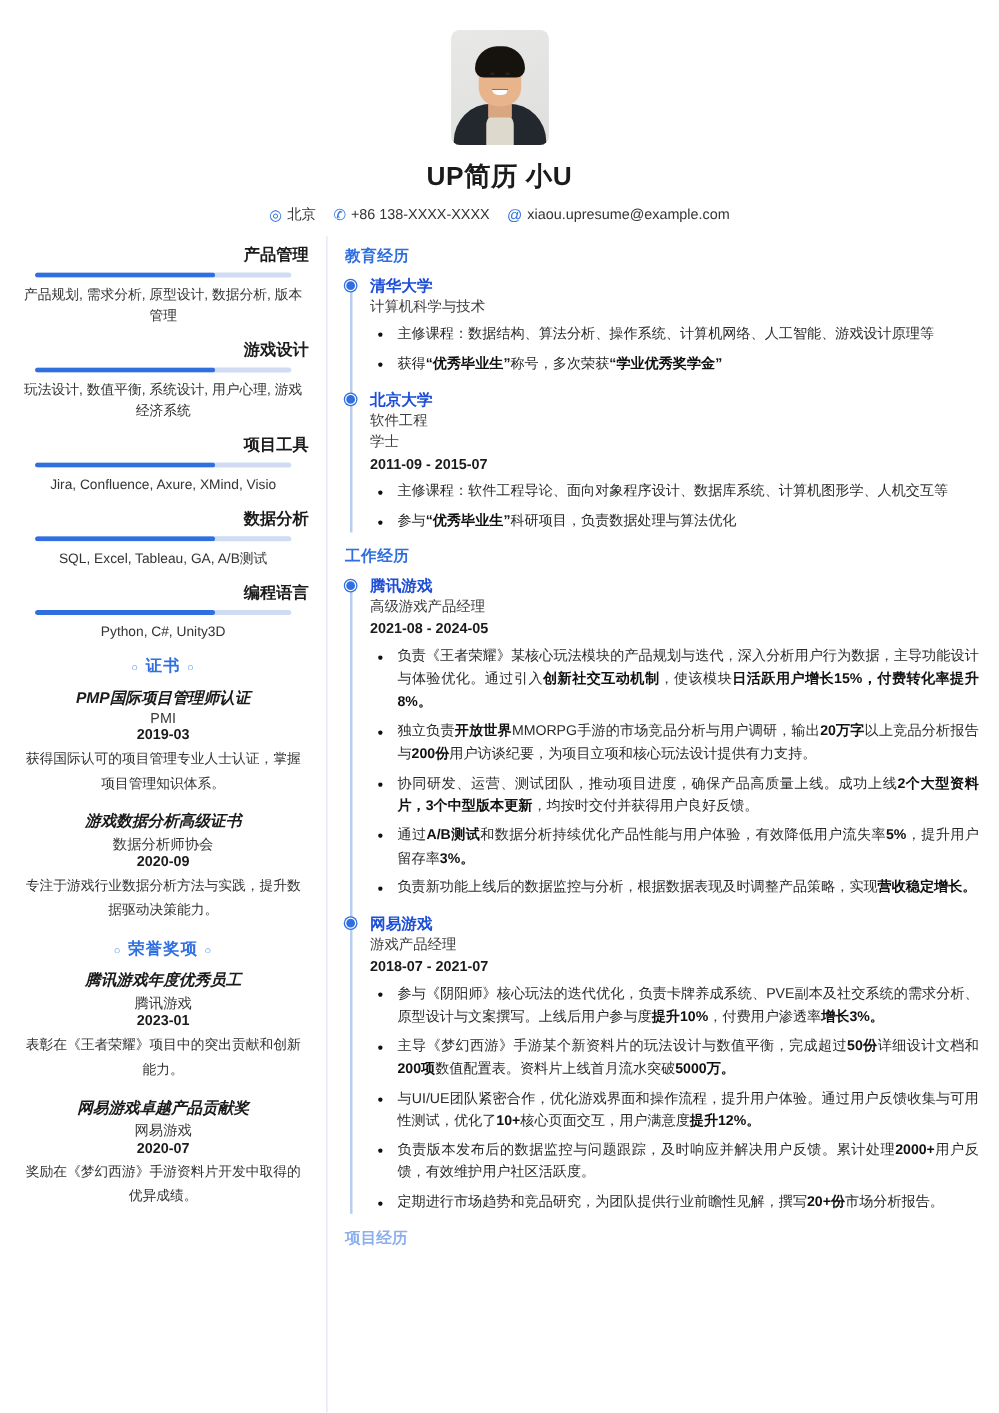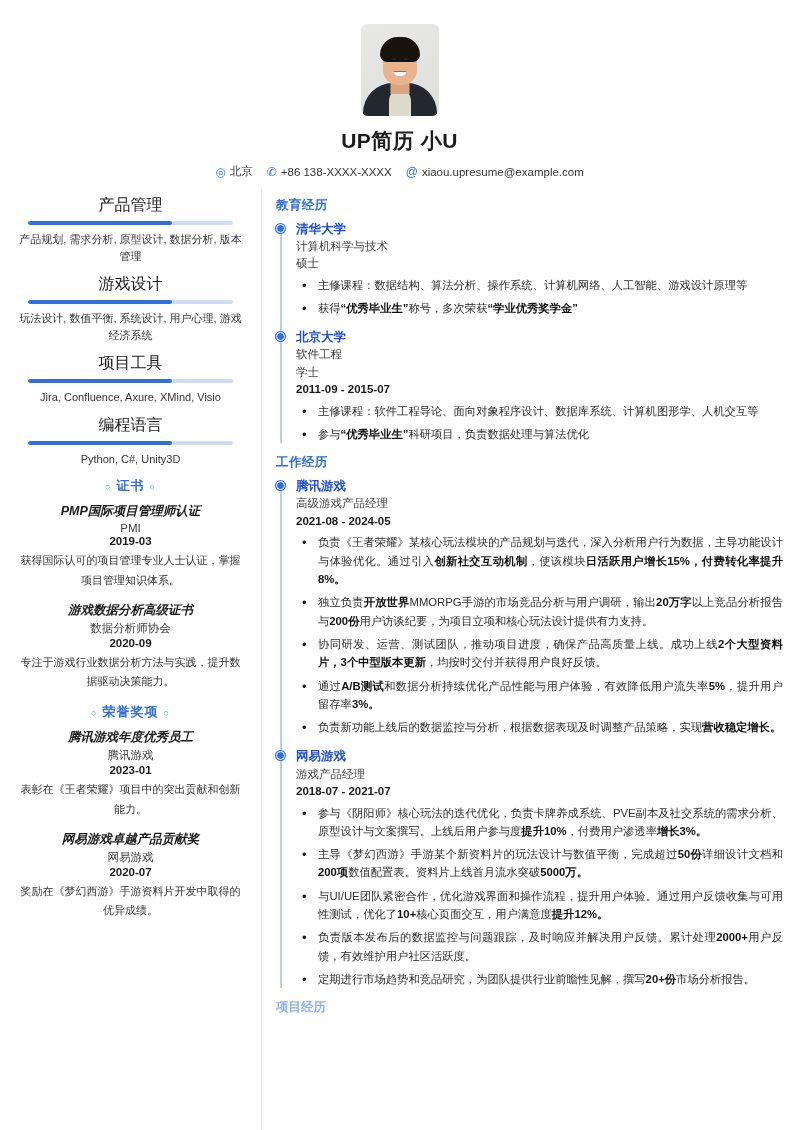--- a/index.html
+++ b/index.html
@@ -118,23 +118,23 @@
     letter-spacing: 1px;
   }
   .side-head .deco {
     font-size: 9px;
     vertical-align: middle;
     margin: 0 5px;
     color: #4f8bec;
   }
   .skill { margin-bottom: 9px; }
   .skill-name {
-    text-align: center;
-    font-size: 16px;
-    font-weight: 400;
+    text-align: right;
+    font-size: 13px;
+    font-weight: 700;
     color: #1b1b1b;
     margin-bottom: 5px;
   }
   .bar {
     height: 4px;
     background: #cfdcf4;
     border-radius: 2px;
     margin: 0 14px 6px 14px;
     overflow: hidden;
   }
@@ -320,20 +320,27 @@
             <div class="skill-items">玩法设计, 数值平衡, 系统设计, 用户心理, 游戏经济系统</div>
           </div>
           <div class="skill">
             <div class="skill-name">项目工具</div>
             <div class="bar">
               <div class="bar-fill" style="width:70%"></div>
             </div>
             <div class="skill-items">Jira, Confluence, Axure, XMind, Visio</div>
           </div>
           <div class="skill">
+            <div class="skill-name">数据分析</div>
+            <div class="bar">
+              <div class="bar-fill" style="width:70%"></div>
+            </div>
+            <div class="skill-items">SQL, Excel, Tableau, GA, A/B测试</div>
+          </div>
+          <div class="skill">
             <div class="skill-name">编程语言</div>
             <div class="bar">
               <div class="bar-fill" style="width:70%"></div>
             </div>
             <div class="skill-items">Python, C#, Unity3D</div>
           </div>
         </div>
 
       <div class="side-head">
         <span class="deco">○</span><span>证书</span><span class="deco">○</span>
@@ -374,21 +381,20 @@
         </div>
     </div>
 
     <div class="right">
 
       <div class="sec-head">教育经历</div>
       <div class="timeline" id="edu-timeline">
           <div class="tl-item">
             <div class="org">清华大学</div>
             <div class="role">计算机科学与技术</div>
-            <div class="role">硕士</div>
             <ul class="bullets">
               <li>主修课程：数据结构、算法分析、操作系统、计算机网络、人工智能、游戏设计原理等</li>
               <li>获得<b>“优秀毕业生”</b>称号，多次荣获<b>“学业优秀奖学金”</b></li>
             </ul>
           </div>
           <div class="tl-item">
             <div class="org">北京大学</div>
             <div class="role">软件工程</div>
             <div class="role">学士</div>
             <div class="dates">2011-09 - 2015-07</div>

